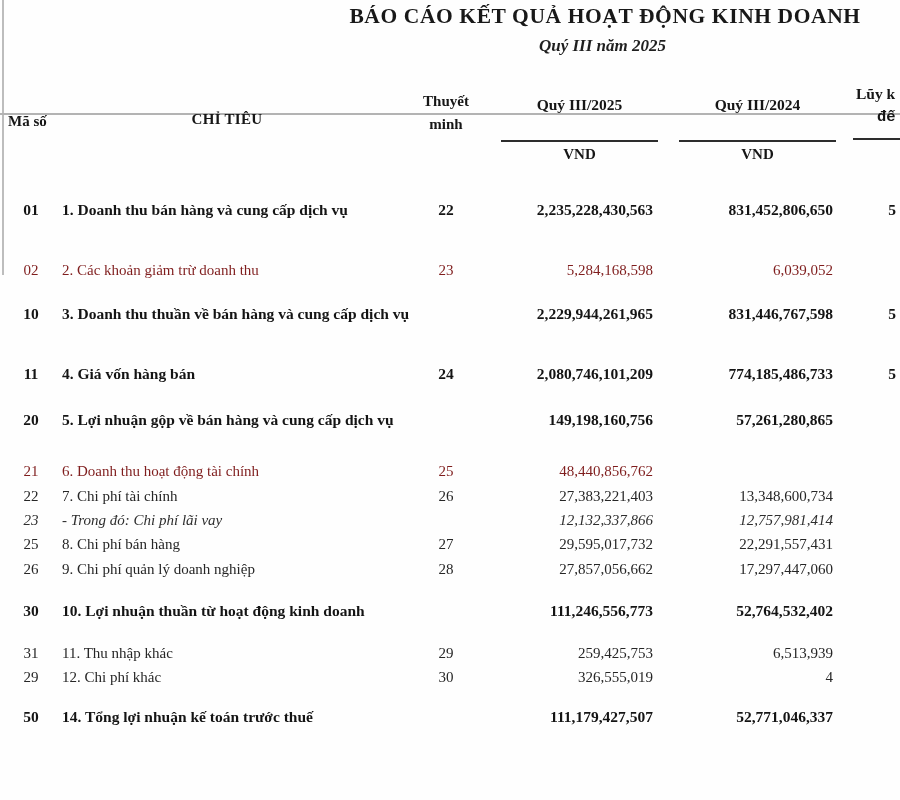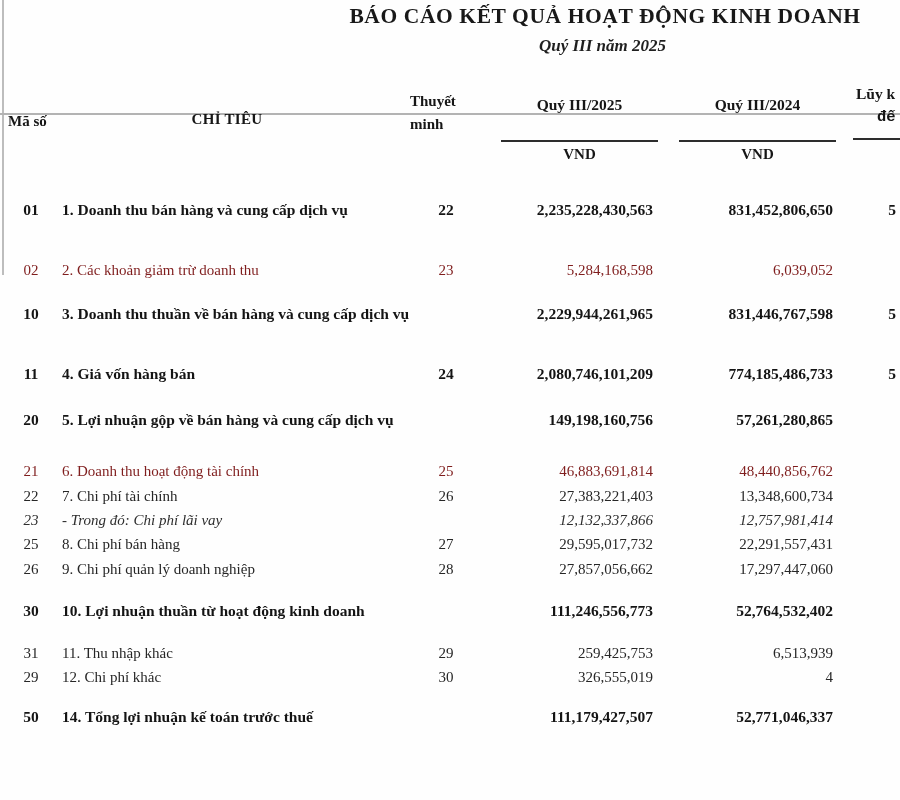--- a/index.html
+++ b/index.html
@@ -20,21 +20,21 @@
     top:36px;left:300px;width:605px;text-align:center;
     font-size:17px;font-weight:700;font-style:italic;color:#1f1f1f;
   }
   
   .left-border{top:0;left:2px;width:1.5px;height:275px;background:#bdbdbd;}
   .thin-rule{top:113px;left:0;width:900px;height:1.5px;background:#b3b3b3;}
   
   .h{font-weight:700;font-size:15px;color:#161616;}
   .h-code{top:113px;left:8px;}
   .h-indicator{top:111px;left:147px;width:160px;text-align:center;letter-spacing:.3px;}
-  .h-note{top:90px;left:410px;width:72px;line-height:23px;}
+  .h-note{top:90px;left:410px;width:72px;text-align:center;line-height:23px;}
   .h-q25{top:96px;left:501px;width:157px;text-align:center;font-size:15.5px;}
   .h-q24{top:96px;left:679px;width:157px;text-align:center;font-size:15.5px;}
   .h-cum1{top:85px;left:856px;font-size:15.5px;}
   .h-cum2{top:108px;left:877px;font-size:15.5px;font-family:Liberation Mono, monospace;}
   .u-bar{height:2px;background:#2d2d2d;top:140px;}
   .u-q25{left:501px;width:157px;}
   .u-q24{left:679px;width:157px;}
   .u-cum{left:853px;width:47px;top:138px;}
   .vnd{top:146px;text-align:center;font-weight:700;font-size:15px;}
   .vnd-q25{left:501px;width:157px;}
@@ -119,21 +119,20 @@
       <div class="c-label">5. Lợi nhuận gộp về bán hàng và cung cấp dịch vụ</div>
       <div class="c-note"></div>
       <div class="c-q25">149,198,160,756</div>
       <div class="c-q24">57,261,280,865</div>
       <div class="c-cum"></div>
     </div>
     <div class="row r-light" style="margin-top: 27px;">
       <div class="c-code">21</div>
       <div class="c-label">6. Doanh thu hoạt động tài chính</div>
       <div class="c-note">25</div>
-      <div class="c-q25">46,883,691,814</div>
       <div class="c-q24">48,440,856,762</div>
       <div class="c-cum"></div>
     </div>
     <div class="row" style="margin-top: 1px;">
       <div class="c-code">22</div>
       <div class="c-label">7. Chi phí tài chính</div>
       <div class="c-note">26</div>
       <div class="c-q25">27,383,221,403</div>
       <div class="c-q24">13,348,600,734</div>
       <div class="c-cum"></div>

